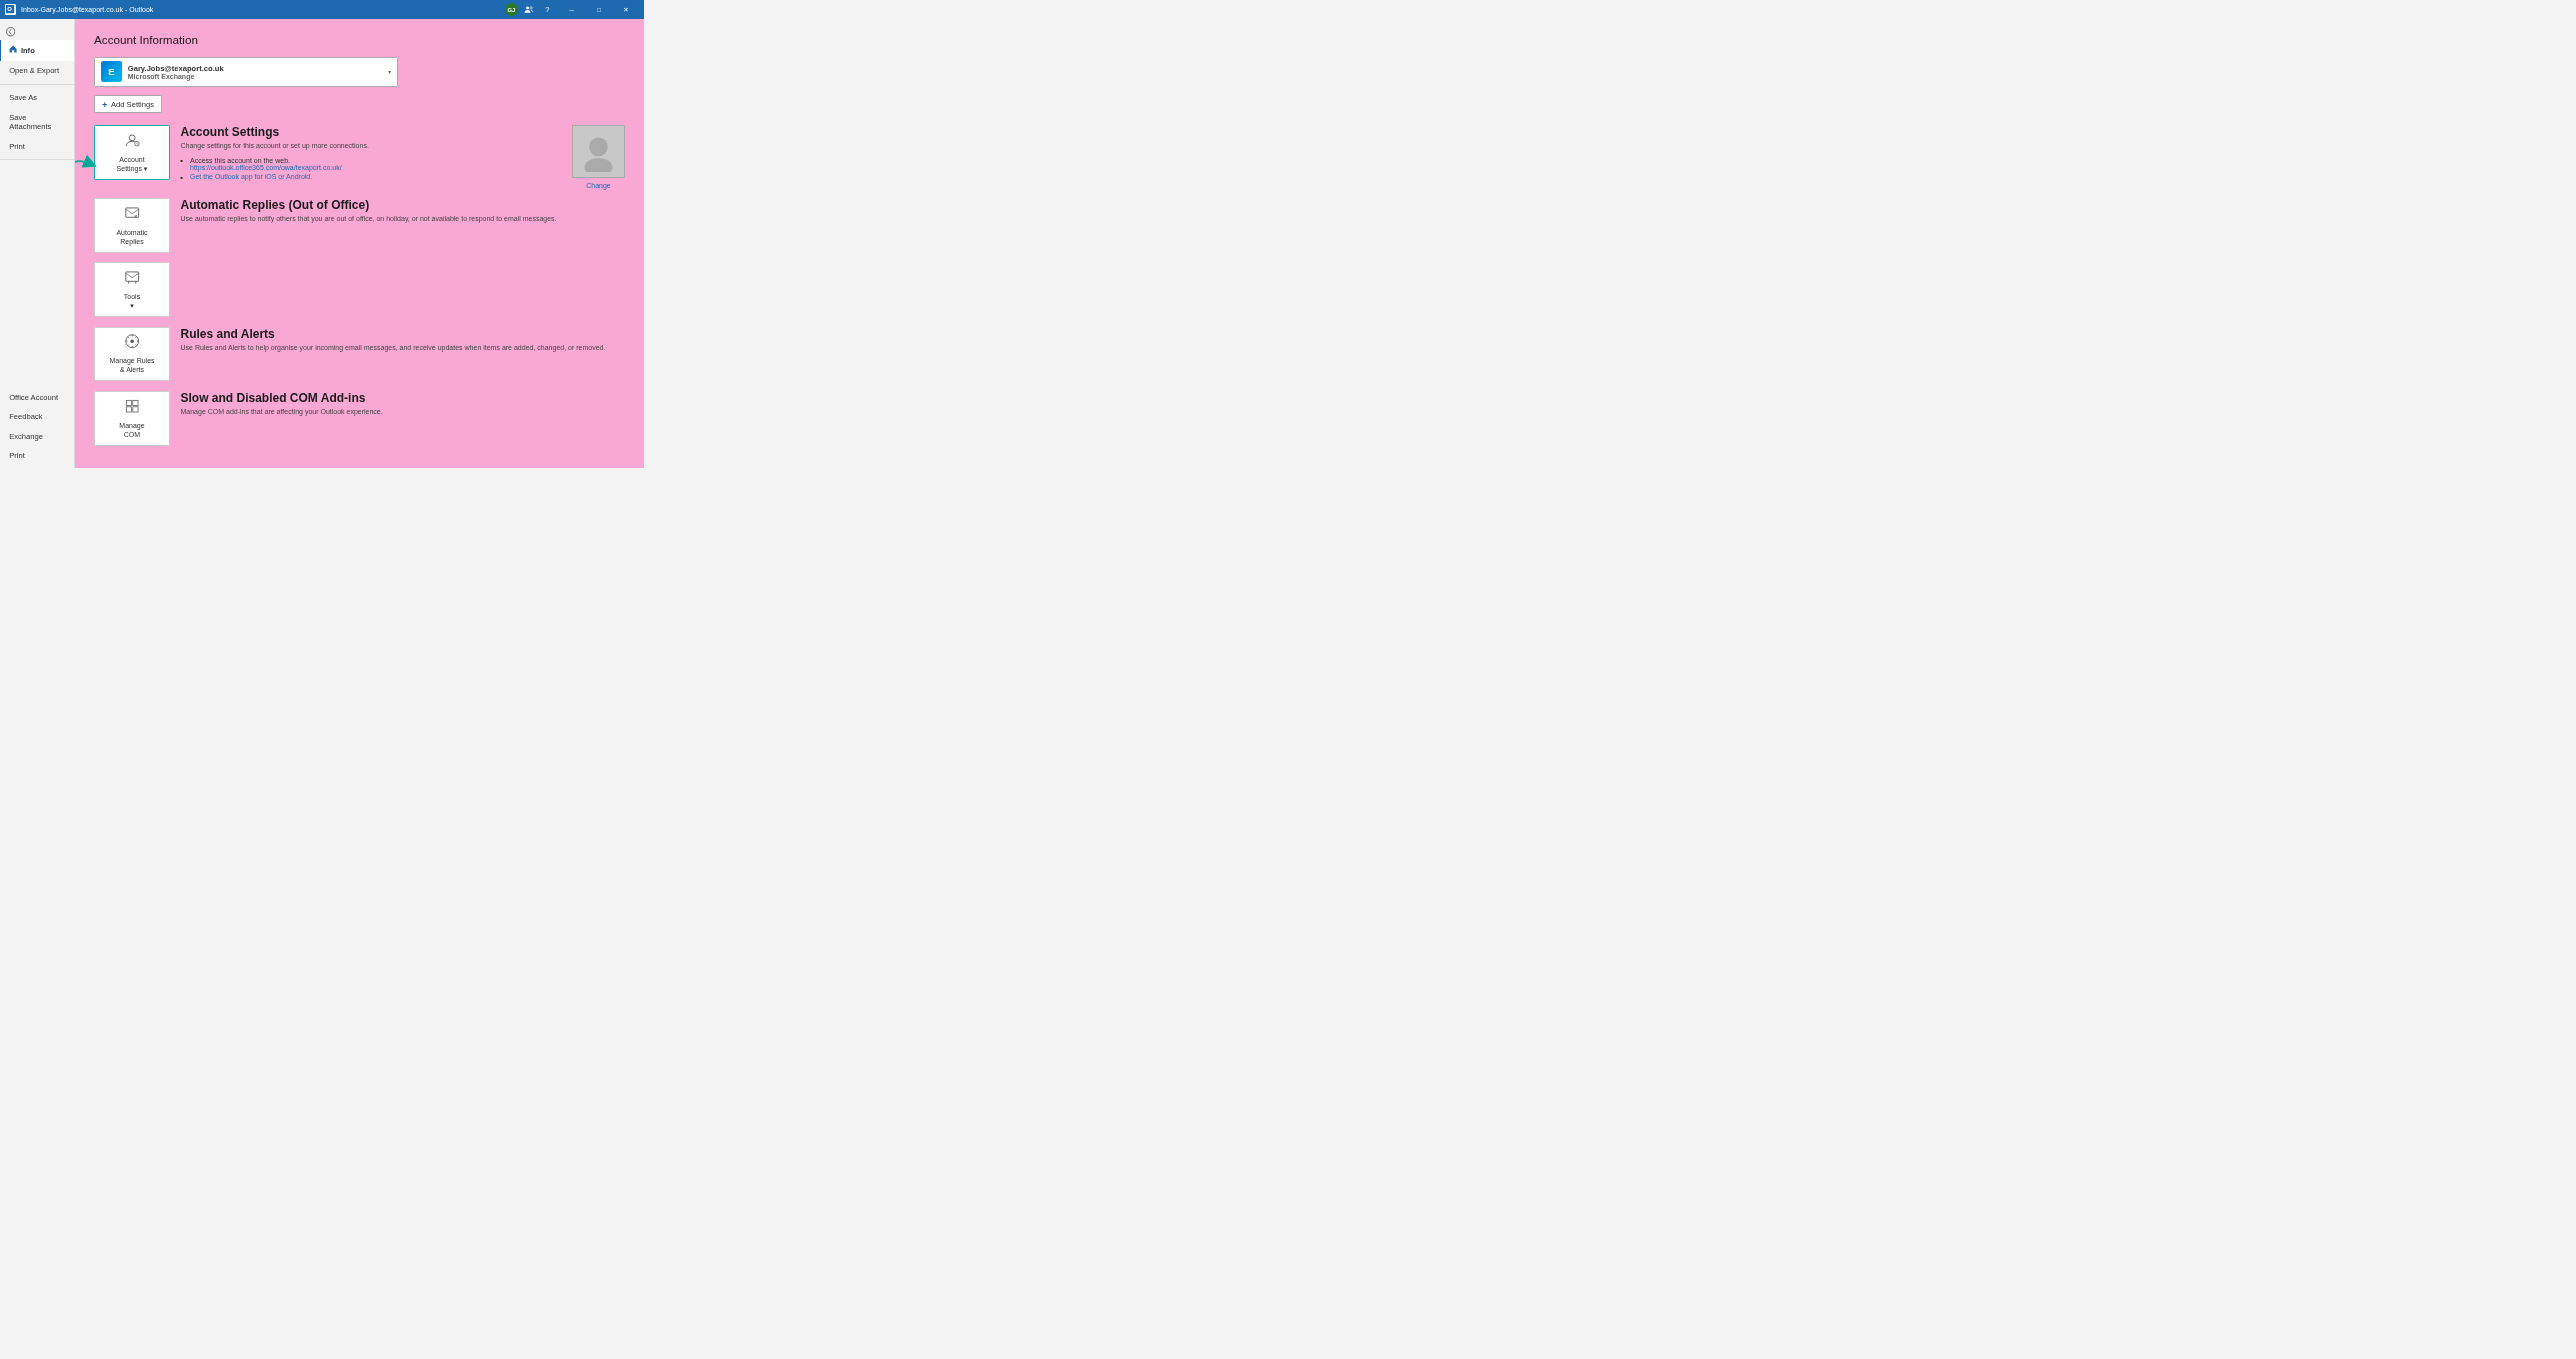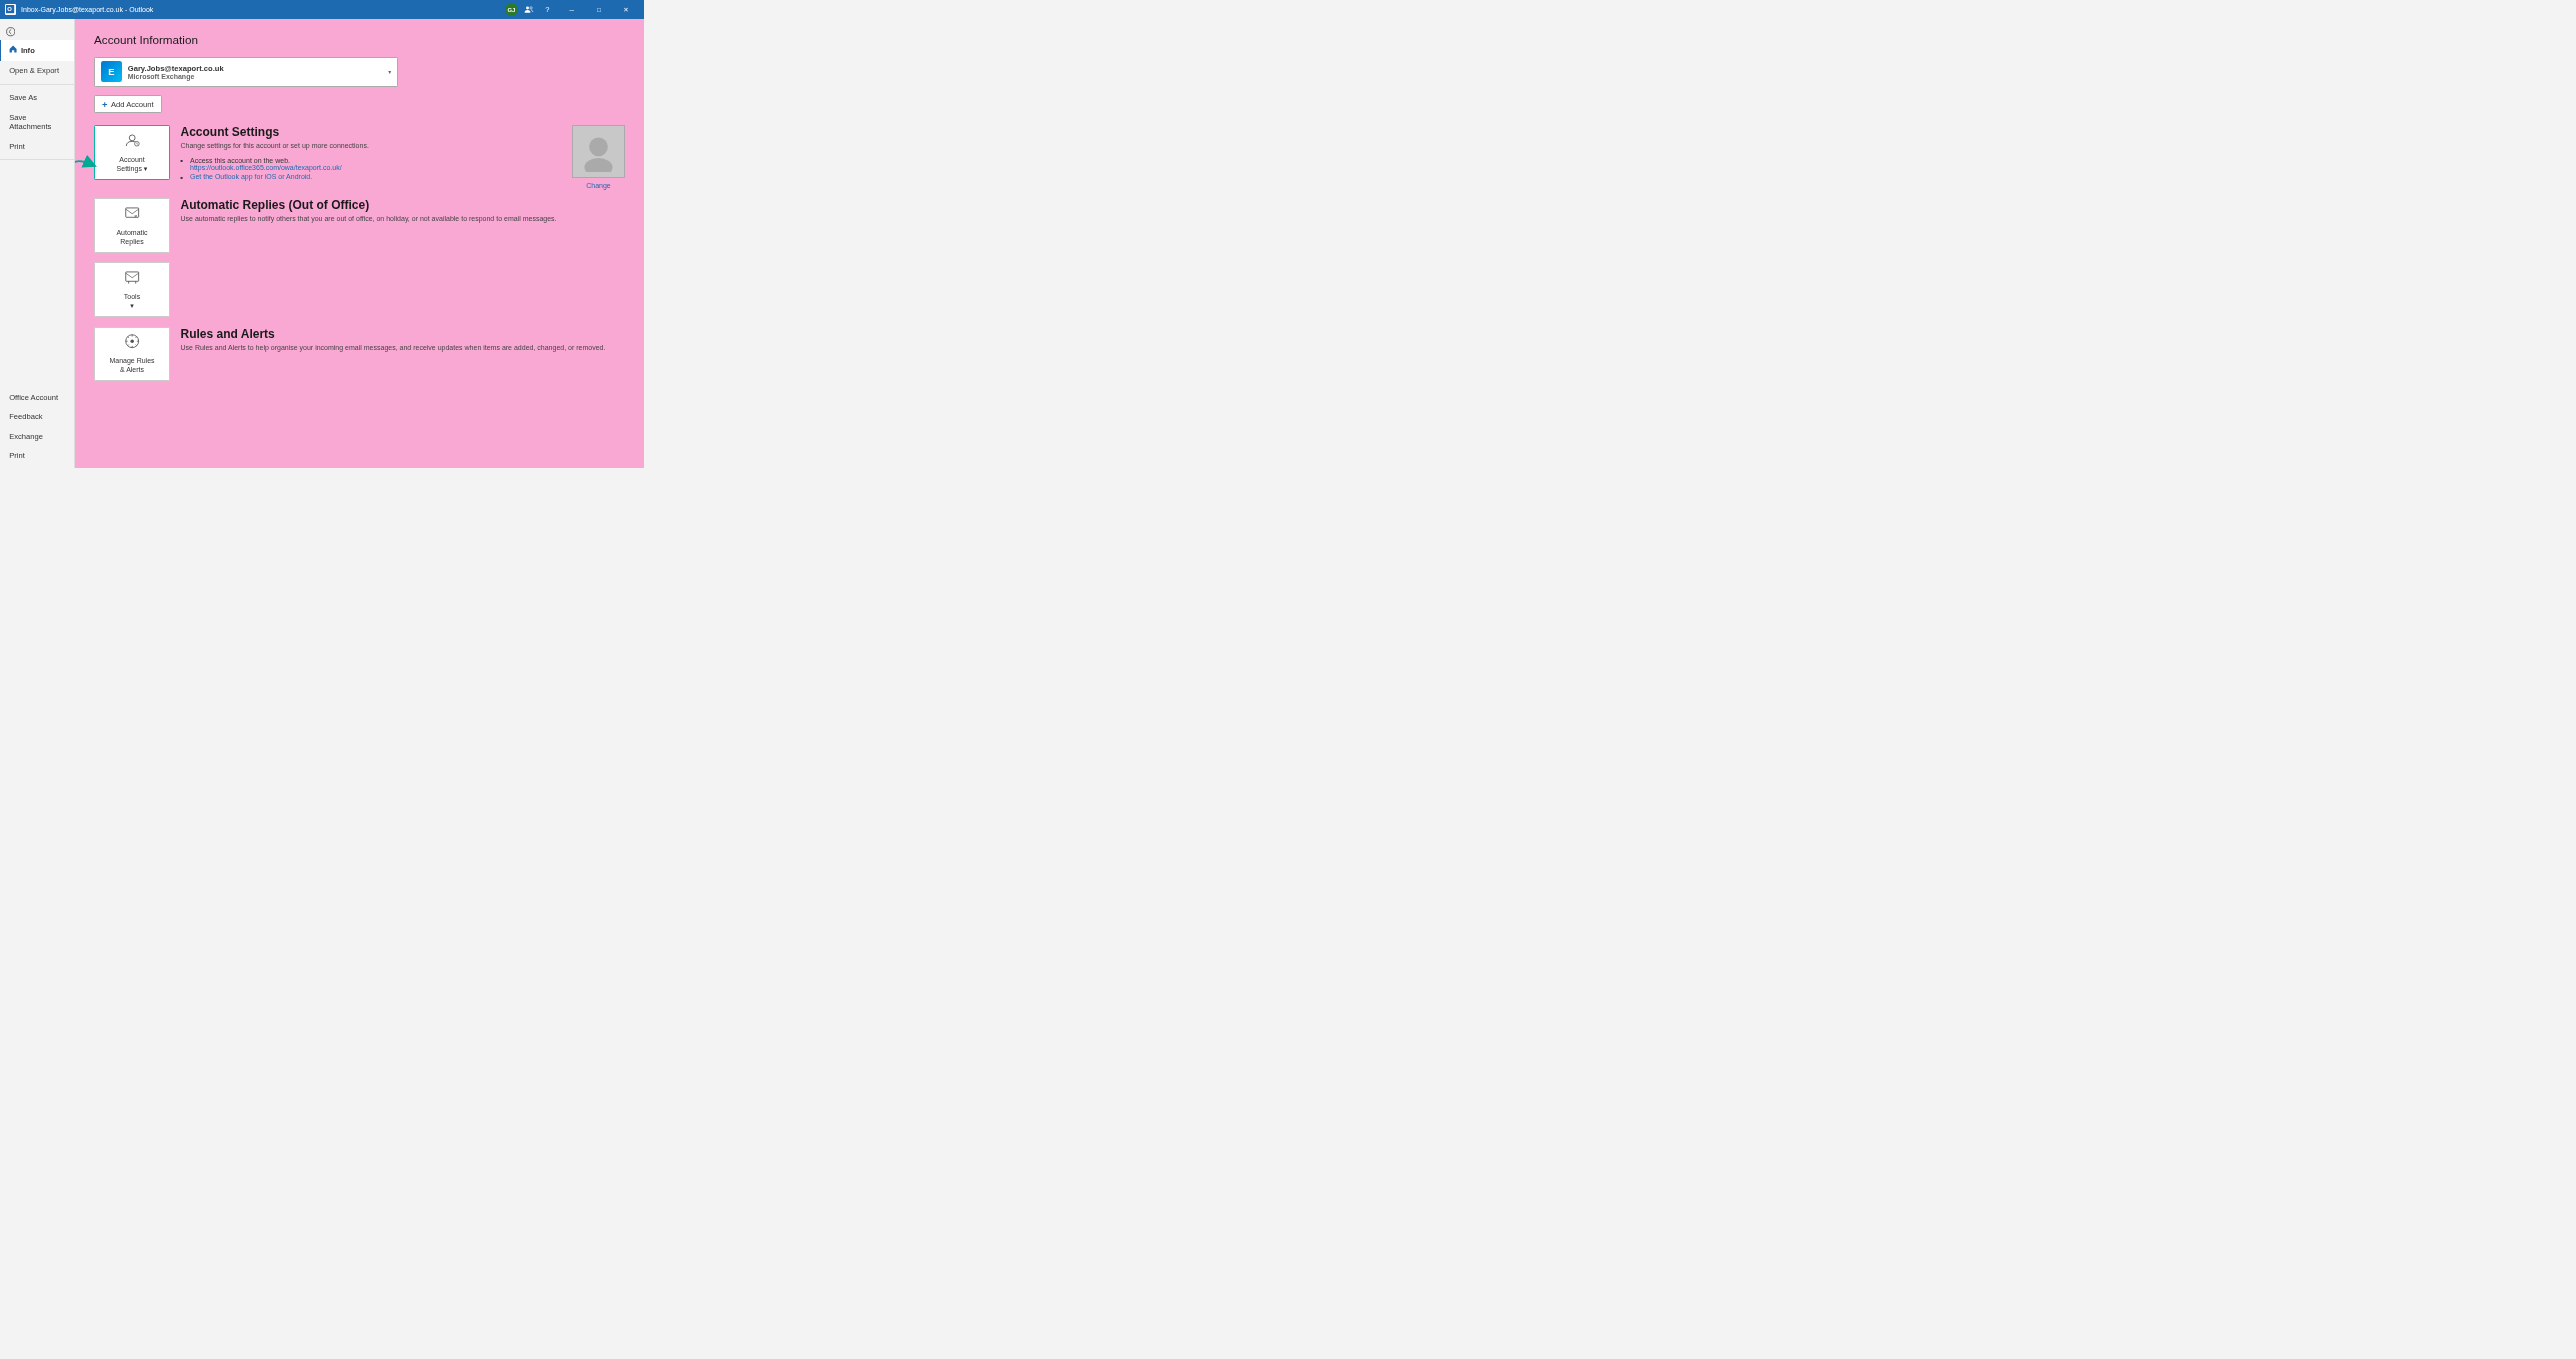--- a/index.html
+++ b/index.html
@@ -303,21 +303,21 @@
       <div class="exchange-icon">E</div>
       <div class="account-info">
         <div class="account-email">Gary.Jobs@texaport.co.uk</div>
         <div class="account-type">Microsoft Exchange</div>
       </div>
       <div class="selector-arrow">▾</div>
     </div>
 
     <button class="add-account-btn">
       <span class="add-icon">+</span>
-      <span>Add Account</span>
+      <span>Add Settings</span>
     </button>
 
     <div class="section-row section-row-with-arrow" style="position:relative;">
 
       <svg class="teal-arrow" width="41" height="41" viewBox="0 0 70 70" style="position:absolute;left:-34px;top:23.4px;">
         <defs>
           <marker id="arrowhead" markerWidth="8" markerHeight="8" refX="4" refY="4" orient="auto">
             <path d="M0,0 L8,4 L0,8 Z" fill="#00a896"></path>
           </marker>
         </defs>
@@ -406,16 +406,33 @@
           </svg>
         </div>
         <div class="section-card-label">Manage Rules<br>&amp; Alerts</div>
       </div>
       <div class="section-info">
         <div class="section-title">Rules and Alerts</div>
         <div class="section-desc">Use Rules and Alerts to help organise your incoming email messages, and receive updates when items are added, changed, or removed.</div>
       </div>
     </div>
 
+    <div class="section-row">
+      <div class="section-card">
+        <div class="section-card-icon">
+          <svg width="16.4" height="16.4" viewBox="0 0 28 28" fill="none">
+            <rect x="4" y="4" width="9" height="9" stroke="#555" stroke-width="1.3"></rect>
+            <rect x="15" y="4" width="9" height="9" stroke="#555" stroke-width="1.3"></rect>
+            <rect x="4" y="15" width="9" height="9" stroke="#555" stroke-width="1.3"></rect>
+            <rect x="15" y="15" width="9" height="9" stroke="#555" stroke-width="1.3"></rect>
+          </svg>
+        </div>
+        <div class="section-card-label">Manage<br>COM</div>
+      </div>
+      <div class="section-info">
+        <div class="section-title">Slow and Disabled COM Add-ins</div>
+        <div class="section-desc">Manage COM add-ins that are affecting your Outlook experience.</div>
+      </div>
+    </div>
 
   </div>
 </div>
 
 
 </body></html>

